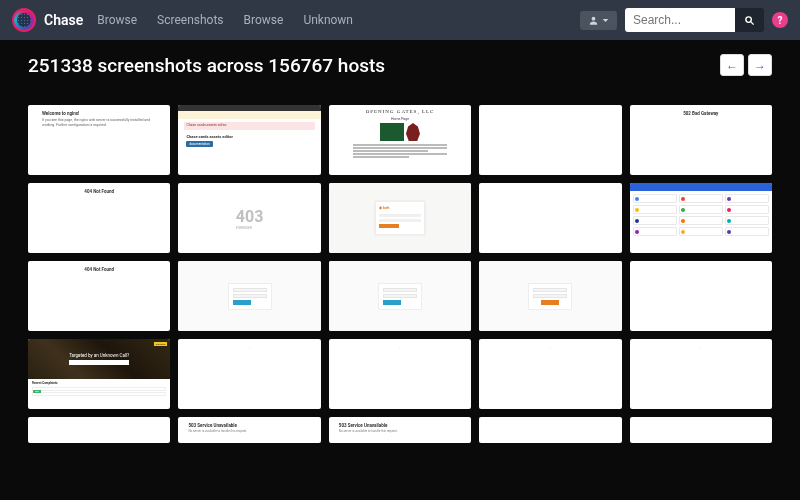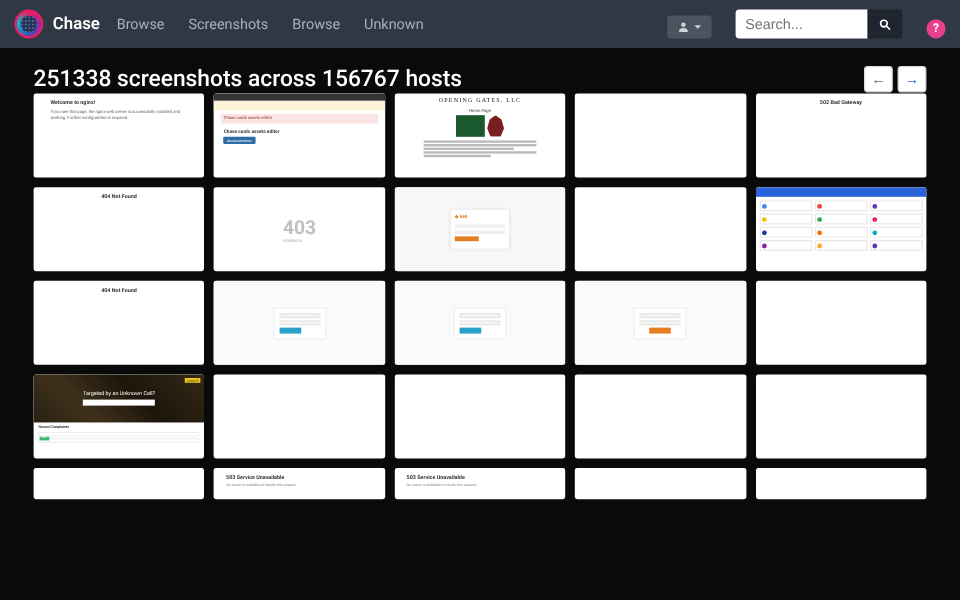--- a/index.html
+++ b/index.html
@@ -3,28 +3,28 @@
 <meta charset="utf-8">
 <style>
 *{box-sizing:border-box;margin:0;padding:0}
 body{font-family:-apple-system,BlinkMacSystemFont,"Segoe UI",Roboto,sans-serif;background:#0a0a0a;color:#fff;width:800px;height:500px;overflow:hidden}
 .navbar{background:#303846;height:40px;display:flex;align-items:center;padding:0 12px;gap:8px}
 .logo-badge{width:24px;height:24px;border-radius:50%;background:radial-gradient(circle,#3b5998 40%,transparent 42%),conic-gradient(#e91e63,#9c27b0,#3f51b5,#00bcd4,#e91e63);border:2px solid #e91e63;display:flex;align-items:center;justify-content:center;position:relative}
 .logo-badge::after{content:"";position:absolute;width:14px;height:14px;border-radius:50%;background:#26334d;background-image:radial-gradient(#4a6da7 1px,transparent 1px);background-size:3px 3px}
 .brand{font-weight:600;font-size:14px;color:#fff;margin-right:6px}
 .nav-links{display:flex;gap:20px}
 .nav-link{color:#a7b0bd;font-size:12px;text-decoration:none;cursor:pointer}
-.nav-right{margin-left:auto;display:flex;align-items:flex-end;gap:20px}
+.nav-right{margin-left:auto;display:flex;align-items:center;gap:8px}
 .user-btn{background:#4a545f;border:none;color:#cfd4da;padding:4px 8px;border-radius:3px;display:flex;align-items:center;gap:3px;cursor:pointer;font-size:11px}
 .search-wrap{display:flex}
 .search-input{background:#fff;border:none;padding:5px 8px;font-size:12px;width:110px;border-radius:3px 0 0 3px;outline:none;color:#333}
 .search-btn{background:#1f252e;border:none;color:#fff;padding:5px 9px;border-radius:0 3px 3px 0;cursor:pointer;display:flex;align-items:center}
 .help-icon{width:16px;height:16px;border-radius:50%;background:#e83e8c;color:#fff;display:flex;align-items:center;justify-content:center;font-size:10px;font-weight:bold;cursor:pointer}
 .content{padding:14px 28px}
-.header-row{display:flex;justify-content:space-between;align-items:center;margin-bottom:1px}
+.header-row{display:flex;justify-content:space-between;margin-bottom:28px}
 .title{font-size:19px;font-weight:500;color:#fff}
 .pager{display:flex;gap:4px}
 .pager-btn{width:24px;height:22px;background:#fff;border:1px solid #ddd;border-radius:3px;display:flex;align-items:center;justify-content:center;cursor:pointer;font-size:12px}
 .pager-btn.prev{color:#666}
 .pager-btn.next{color:#2563eb}
 .grid{display:grid;grid-template-columns:repeat(5,1fr);gap:8px}
 .thumb{background:#fff;height:70px;border-radius:2px;overflow:hidden;position:relative;cursor:pointer;font-size:4px;color:#333}
 .thumb-inner{width:100%;height:100%;position:relative}
 
 .t-nginx{padding:6px 14px}

